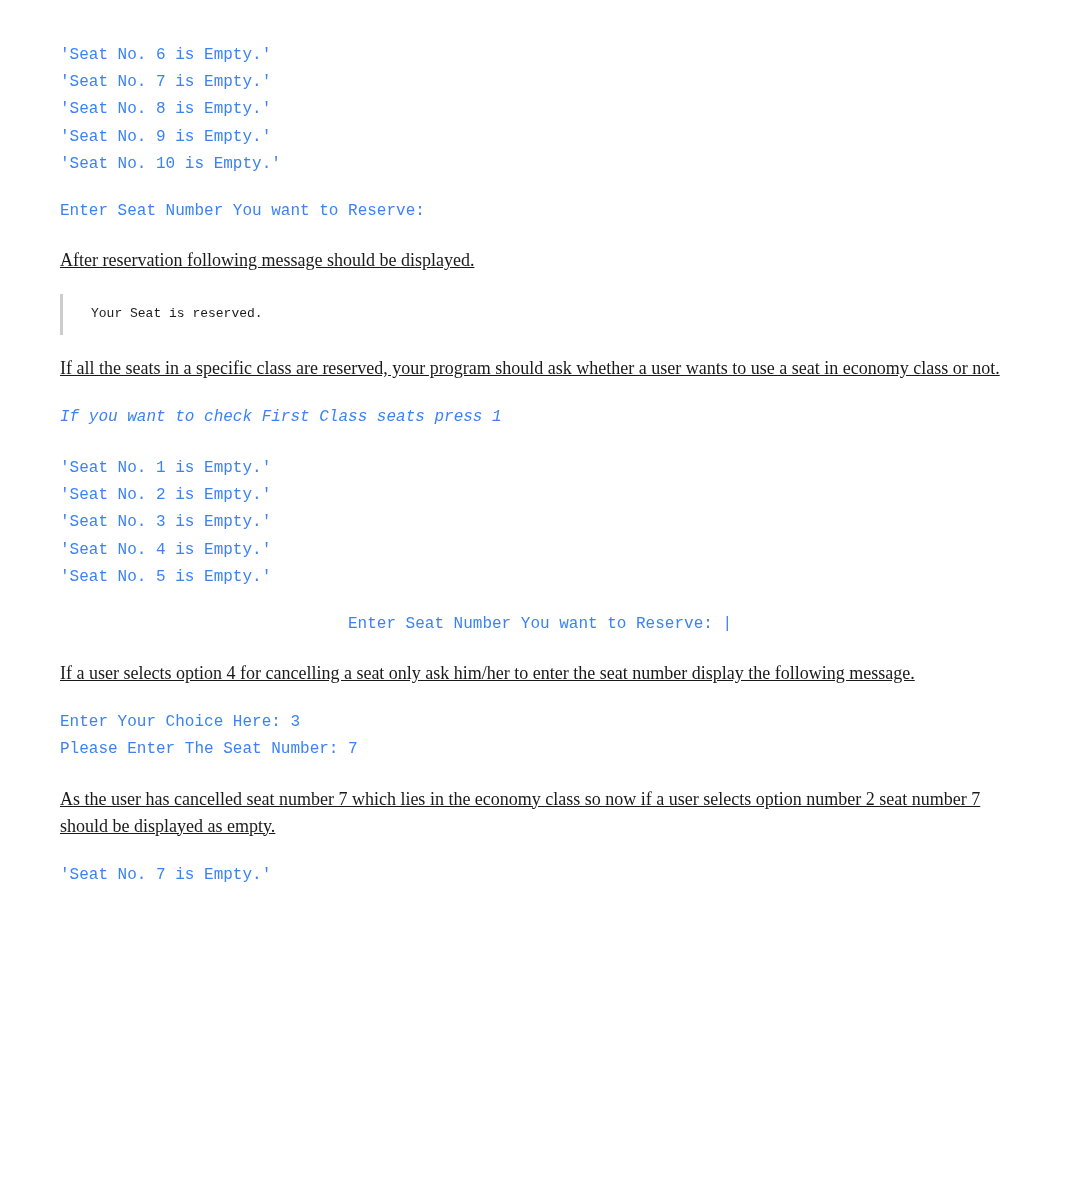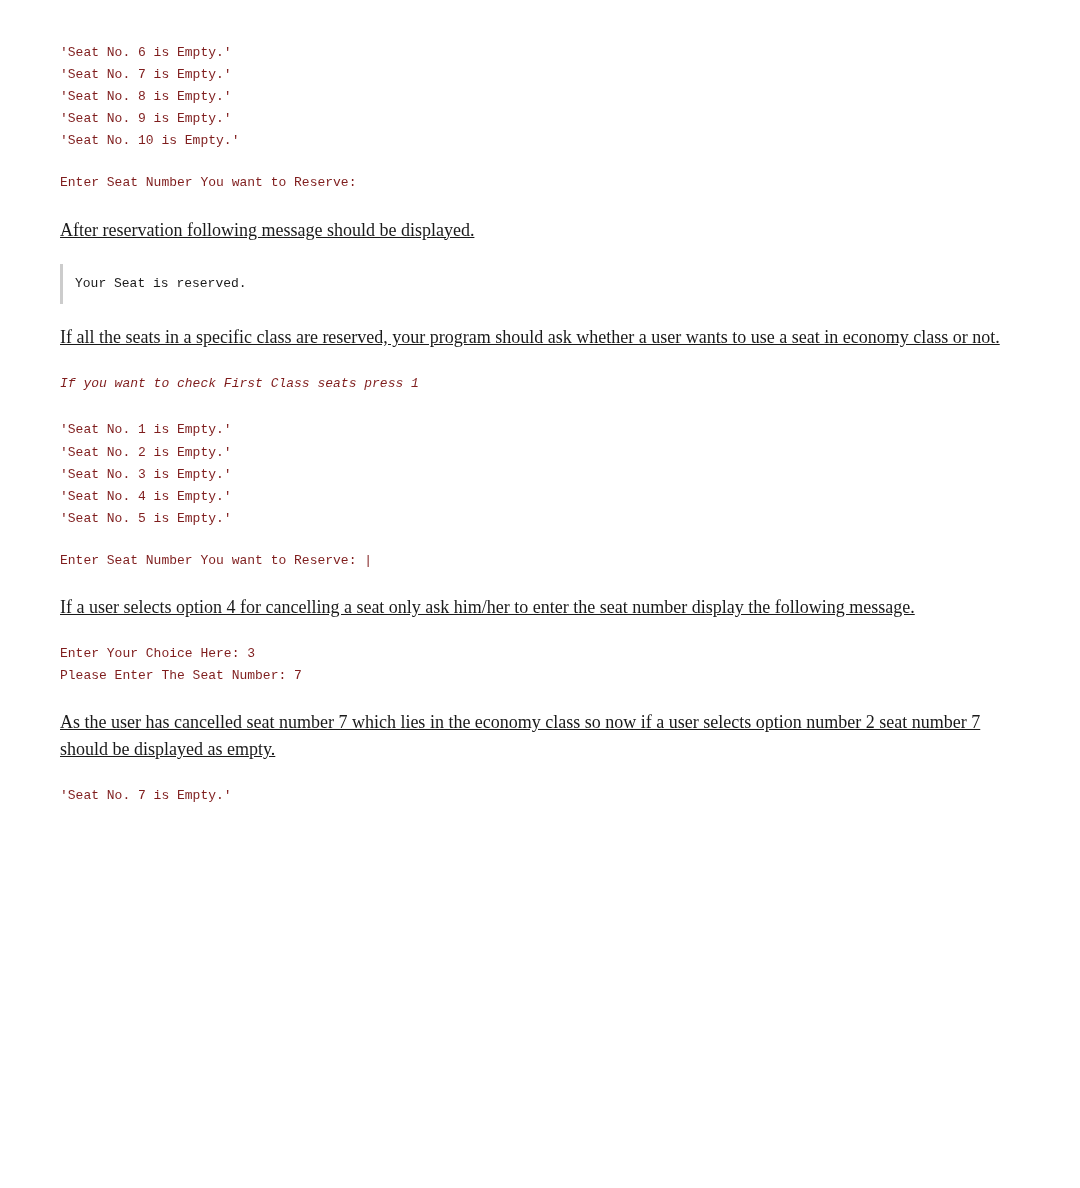--- a/index.html
+++ b/index.html
@@ -15,30 +15,30 @@
       padding: 30px 60px;
       max-width: 1080px;
       margin: 0 auto;
     }
 
     .code-block {
       font-family: 'Courier New', Courier, monospace;
       font-size: 13px;
       color: #1a1a1a;
       background: #ffffff;
-      padding: 10px 12px;
+      padding: 10px 28px;
       border-left: 3px solid #cccccc;
       margin: 10px 0 18px 0;
       line-height: 1.6;
     }
 
     .code-block-noborder {
       font-family: 'Courier New', Courier, monospace;
-      font-size: 13px;
-      color: #7f1d1d;
+      font-size: 16px;
+      color: #3b82f6;
       background: #ffffff;
       padding: 2px 0;
       margin: 10px 0 18px 0;
       line-height: 1.7;
     }
 
     .prose-text {
       font-family: Georgia, 'Times New Roman', serif;
       font-size: 18px;
       color: #1a1a1a;
@@ -95,21 +95,21 @@
 
 
   <div class="section">
     <div class="code-block-noborder">
       <div>'Seat No. 1 is Empty.'</div>
       <div>'Seat No. 2 is Empty.'</div>
       <div>'Seat No. 3 is Empty.'</div>
       <div>'Seat No. 4 is Empty.'</div>
       <div>'Seat No. 5 is Empty.'</div>
     </div>
-    <div class="code-block-noborder" style="margin-top:17px; padding-top:0;">
+    <div class="code-block-noborder" style="margin-top:17px; padding-top:0;text-align:center;">
       Enter Seat Number You want to Reserve: |
     </div>
   </div>
 
   <div class="section">
     <p class="prose-text">
       If a user selects option 4 for cancelling a seat only ask him/her to enter the seat number display the following message.
     </p>
   </div>
 

